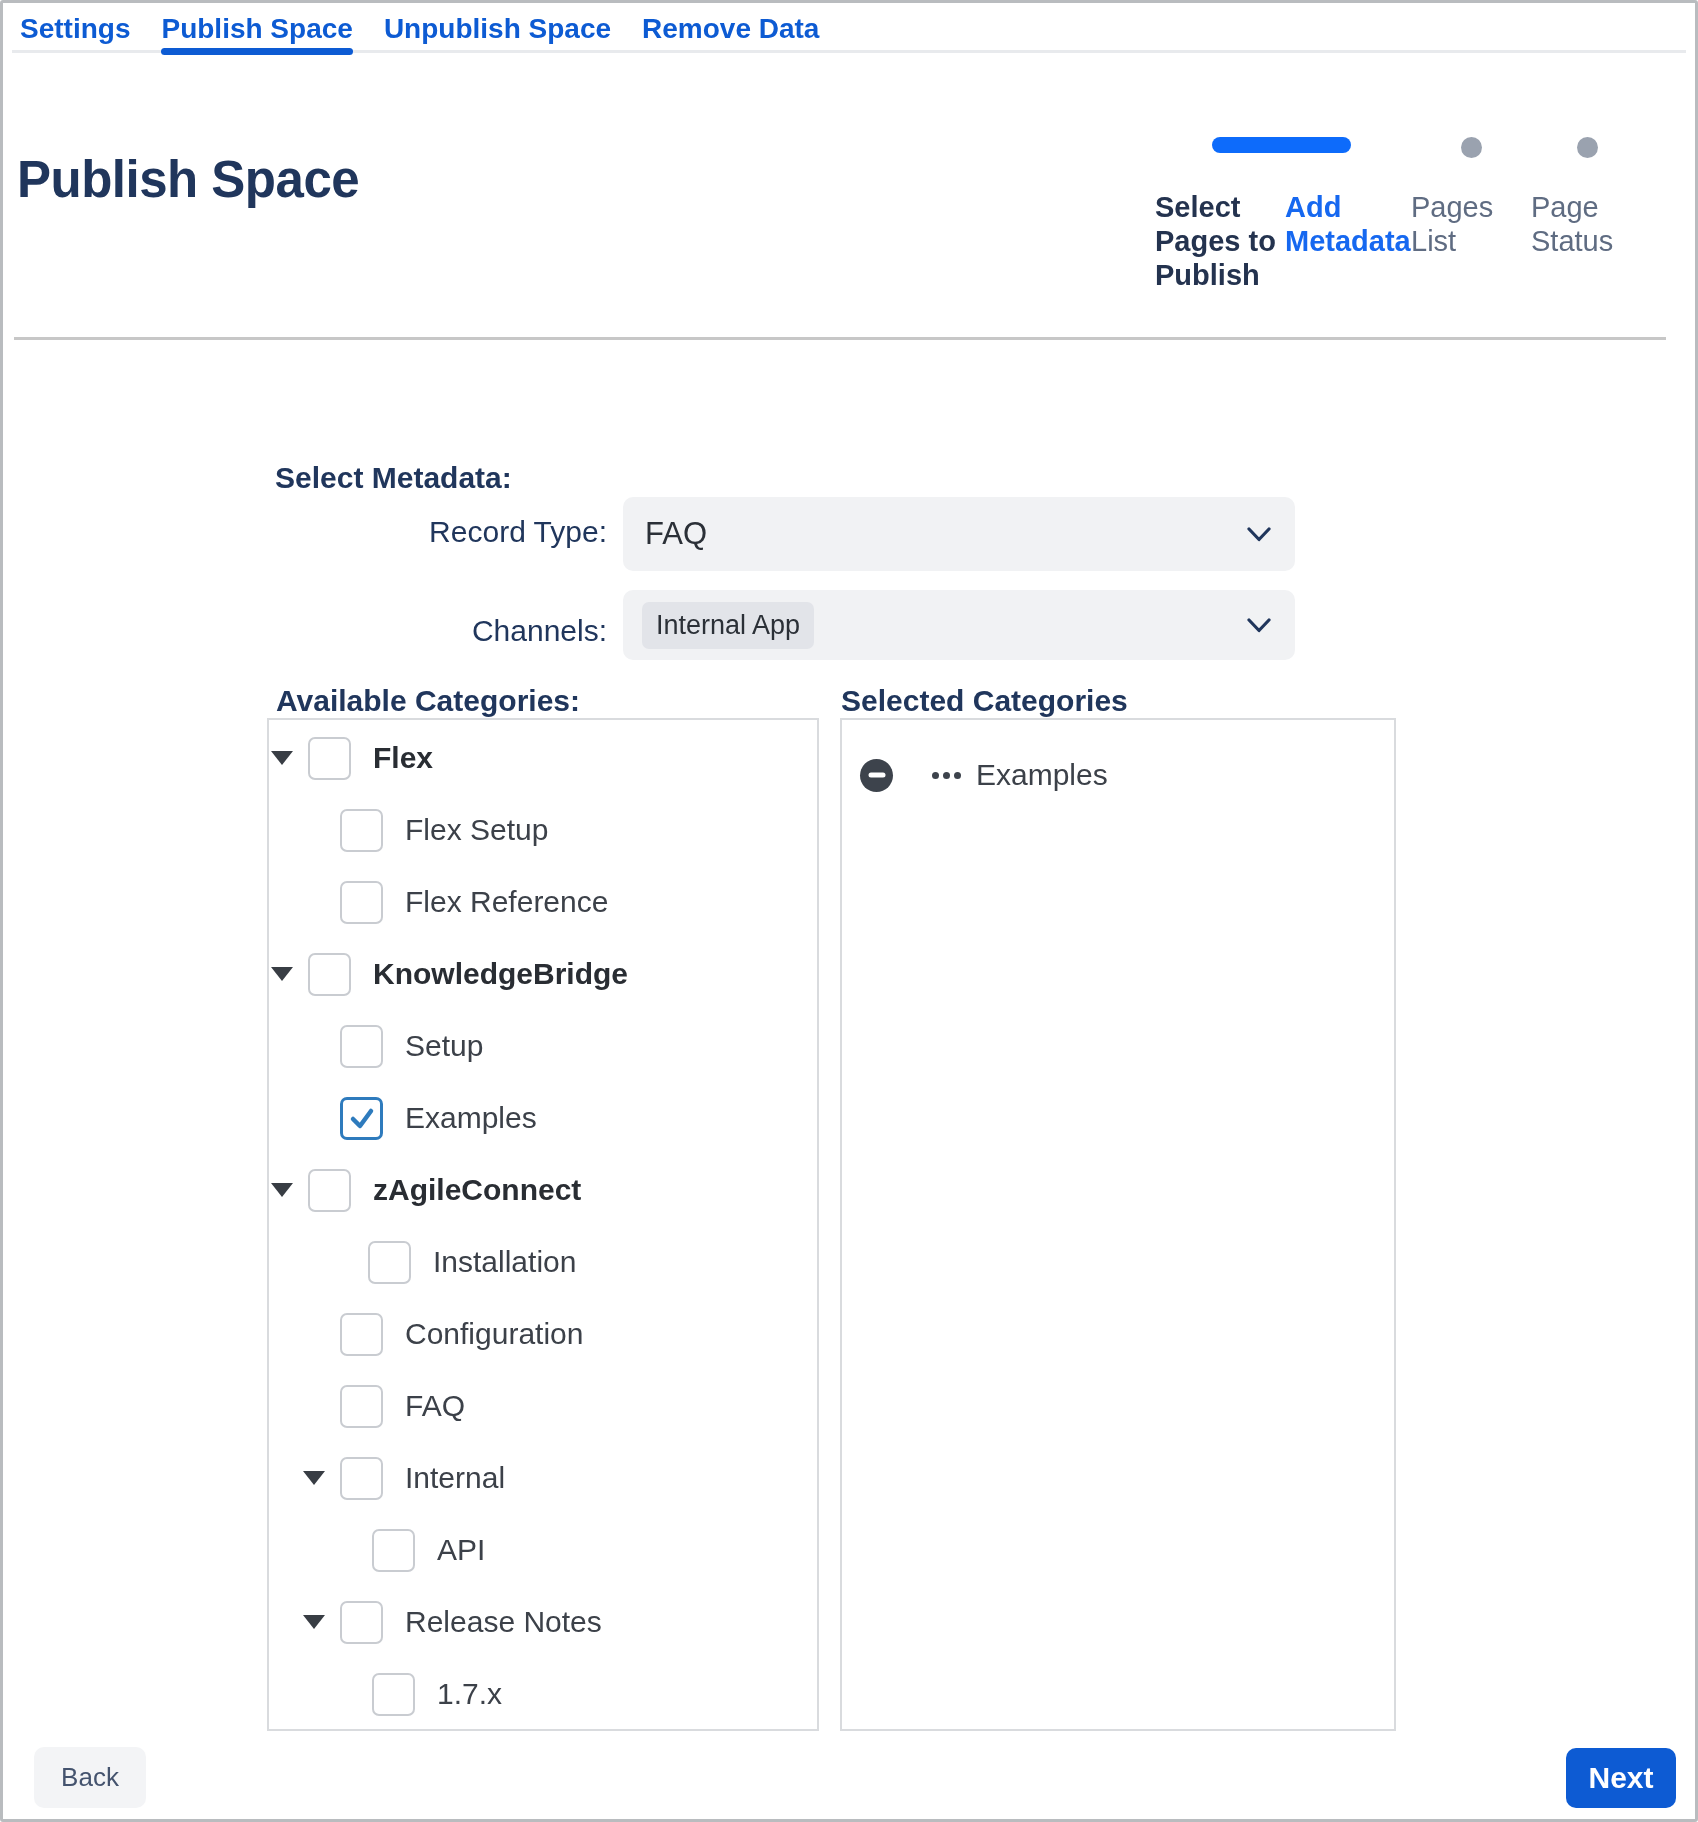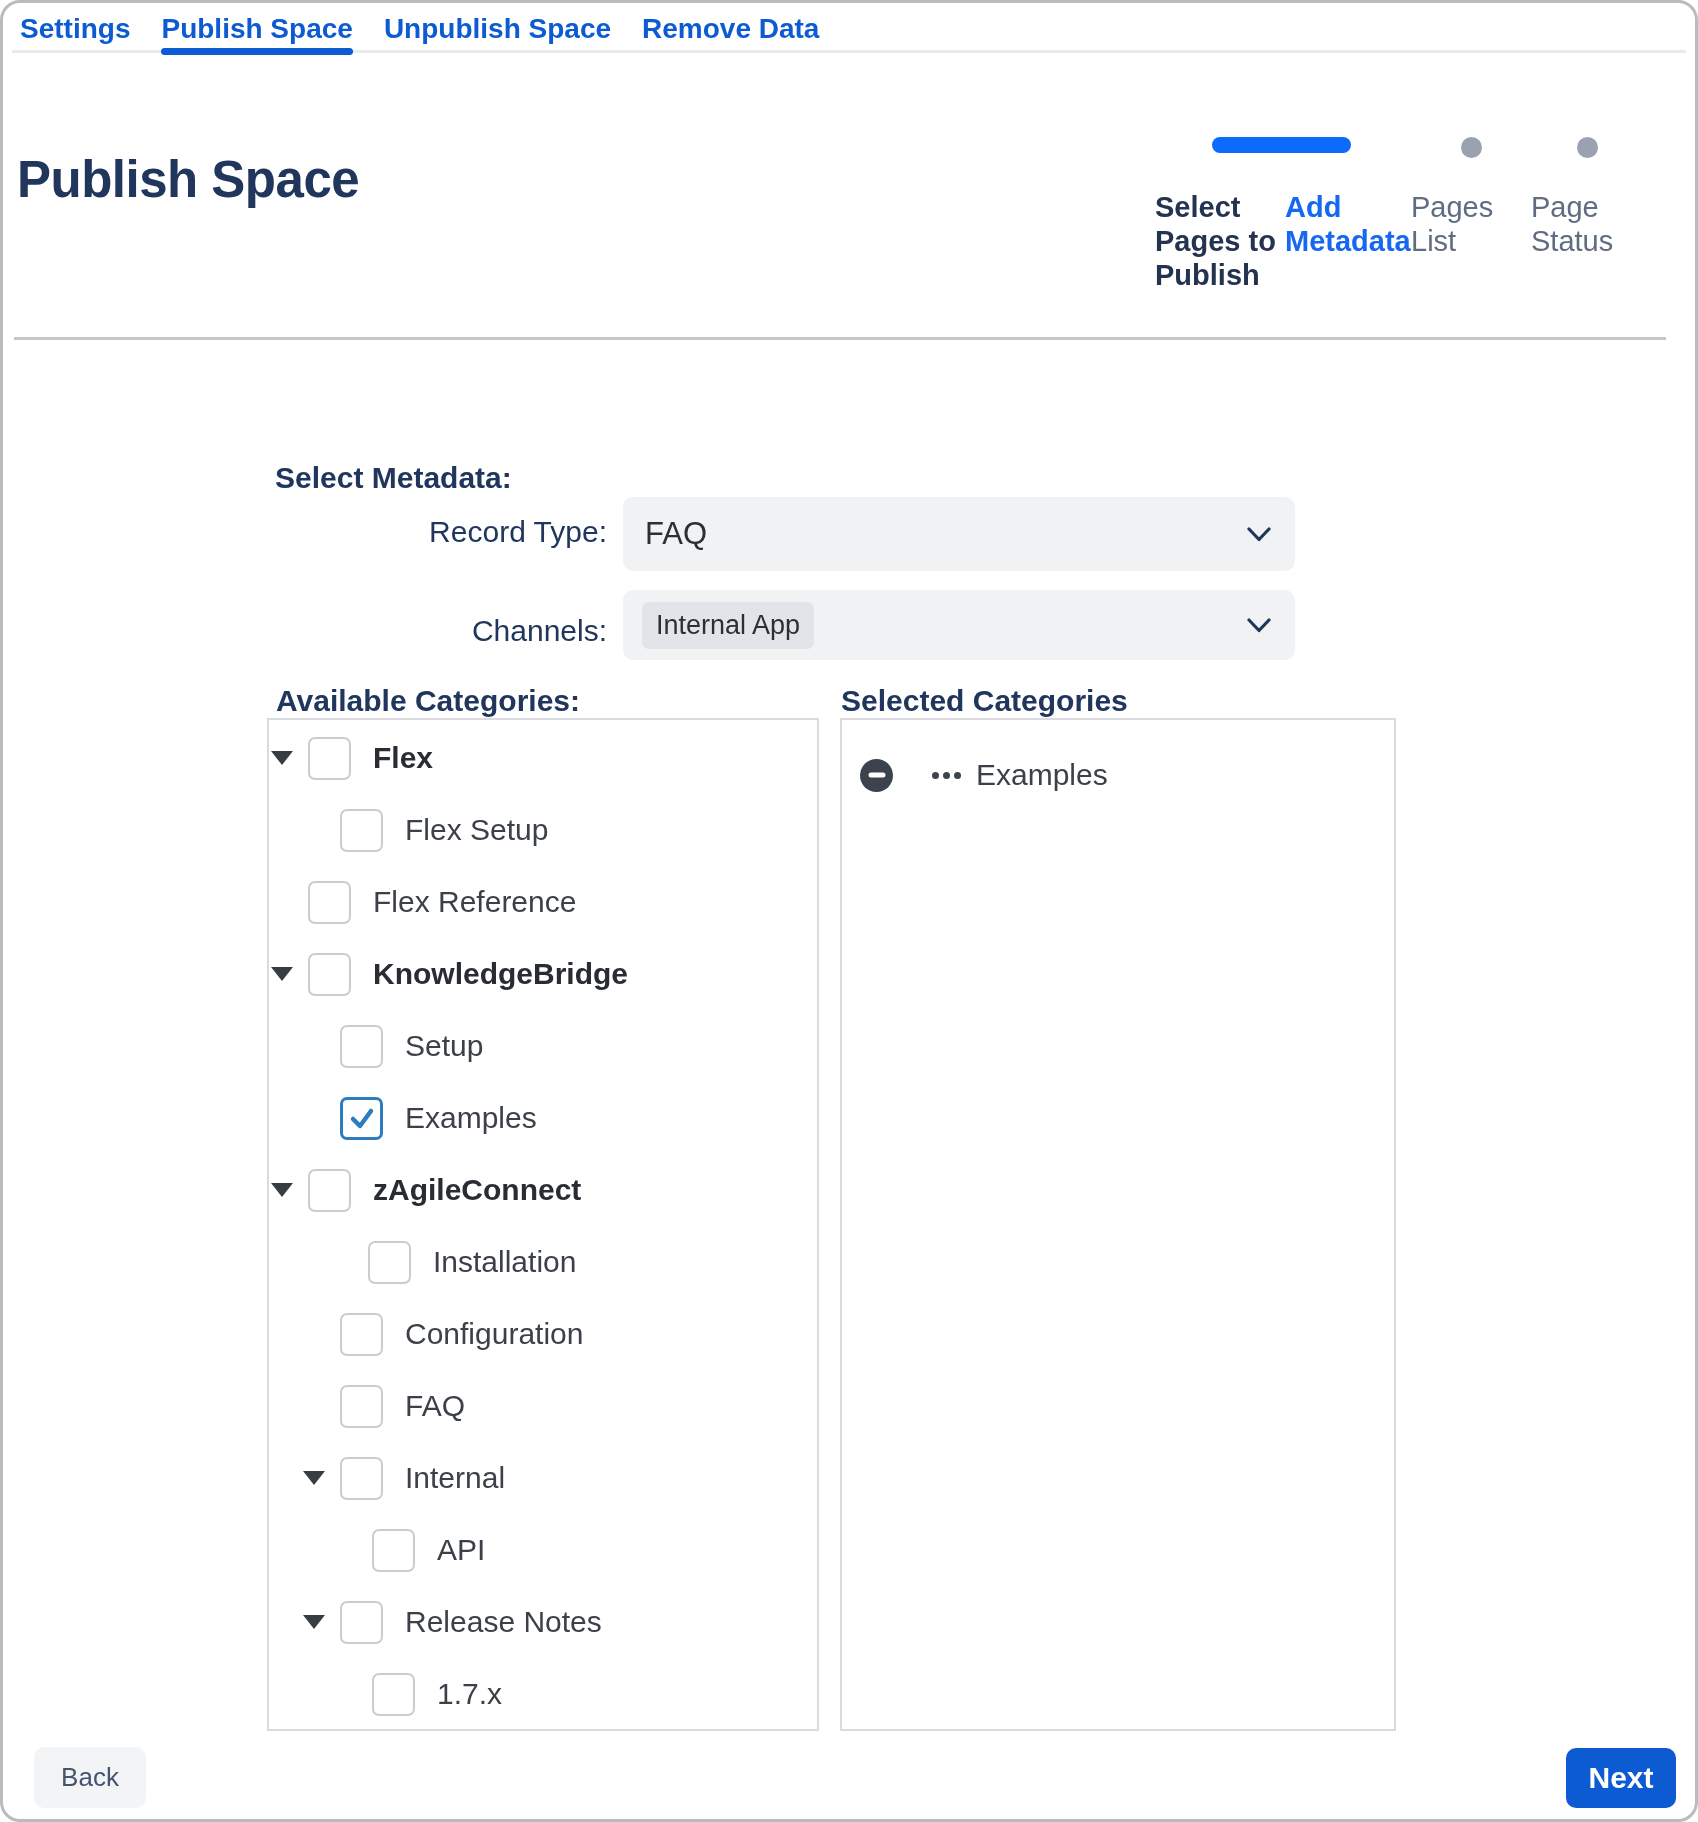--- a/index.html
+++ b/index.html
@@ -1,18 +1,18 @@
 <!DOCTYPE html>
 <html style="--tab-blue: #0d5bd3; --accent-bright: #1668f0; --pill-blue: #0d6bfb; --navy: #20365c; --step-done: #24334f; --step-upcoming: #5f6c82; --dot-gray: #9aa2af; --checkbox-checked: #2e7bbd; --next-bg: #0d5bd3; --back-bg: #f3f4f6; --back-text: #44536e;"><head>
 <meta charset="utf-8">
 <style>
   html,body{margin:0;padding:0;background:#ffffff;}
   body{font-family:"Liberation Sans","DejaVu Sans",sans-serif;}
   .frame{position:relative;width:1698px;height:1822px;box-sizing:border-box;
-         border:3px solid #b9bcbf;border-radius:20px;overflow:hidden;background:#fff;}
+         border:3px solid #b9bcbf;border-radius:3px;overflow:hidden;background:#fff;}
 
   
   .tabbar{position:absolute;top:0;left:0;right:0;height:52px;display:flex;align-items:center;
           gap:31px;padding-left:17px;}
   .tabbar::after{content:"";position:absolute;left:9px;right:9px;bottom:2px;height:3px;background:#e8eaed;}
   .tab{position:relative;height:100%;display:flex;align-items:center;
        font-size:28px;font-weight:700;color:var(--tab-blue);cursor:pointer;white-space:nowrap;}
   .tab.active::after{content:"";position:absolute;left:0;right:0;bottom:0;height:7px;
        border-radius:4px;background:var(--tab-blue);z-index:1;}
 
@@ -138,21 +138,21 @@
   <div class="panel tree-panel" id="tree">
       <div class="tree-row" style="padding-left: 2px;">
         <span class="caret"></span>
         <span class="cb"></span>
         <span class="tree-label bold">Flex</span>
       </div>
       <div class="tree-row" style="padding-left: 71px;">
         <span class="cb"></span>
         <span class="tree-label">Flex Setup</span>
       </div>
-      <div class="tree-row" style="padding-left: 39px;">
+      <div class="tree-row" style="padding-left: 71px;">
         <span class="cb"></span>
         <span class="tree-label">Flex Reference</span>
       </div>
       <div class="tree-row" style="padding-left: 2px;">
         <span class="caret"></span>
         <span class="cb"></span>
         <span class="tree-label bold">KnowledgeBridge</span>
       </div>
       <div class="tree-row" style="padding-left: 71px;">
         <span class="cb"></span>

